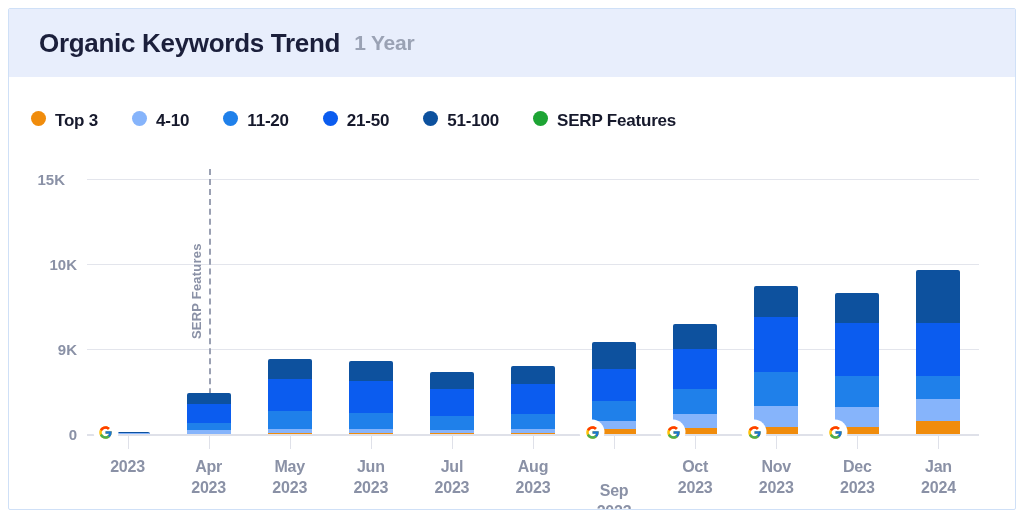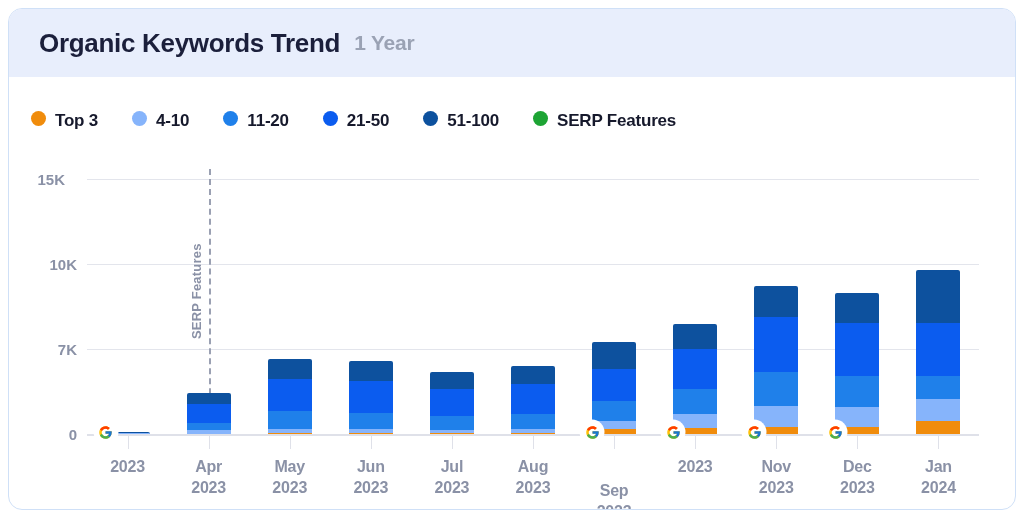--- a/index.html
+++ b/index.html
@@ -14,21 +14,21 @@
     overflow: hidden;
   }
   .card {
     position: absolute;
     left: 8px;
     top: 8px;
     width: 1008px;
     height: 502px;
     background: #ffffff;
     border: 1px solid #cfe0f7;
-    border-radius: 14px;
+    border-radius: 2px;
     box-sizing: border-box;
     overflow: hidden;
   }
   .card-header {
     position: absolute;
     left: 0;
     top: 0;
     width: 100%;
     height: 68px;
     background: #e8eefc;
@@ -198,21 +198,21 @@
         <span class="legend-label">SERP Features</span>
       </div>
     </div>
 
   <div class="plot" id="plot">
       <div class="gridline" style="top: 30px;"></div>
       <div class="y-label" style="top: 30px; right: 952px;">15K</div>
       <div class="gridline" style="top: 115px;"></div>
       <div class="y-label" style="top: 115px; right: 940px;">10K</div>
       <div class="gridline" style="top: 200px;"></div>
-      <div class="y-label" style="top: 200px; right: 940px;">7K</div>
+      <div class="y-label" style="top: 200px; right: 940px;">9K</div>
       <div class="gridline base" style="top: 285px;"></div>
       <div class="y-label" style="top: 285px; right: 940px;">0</div>
       <div class="serp-line" style="left: 199.636px; top: 20px; height: 265px;"></div>
       <div class="serp-text" style="left: 179.636px; top: 190px;">SERP Features</div>
       <div class="bar" title="Mar 2023" style="left: 96.5455px; top: 283px; height: 2px;">
         <div class="seg" style="background: rgb(240, 140, 12); height: 0.34px;"></div>
         <div class="seg" style="background: rgb(134, 180, 251); height: 0.34px;"></div>
         <div class="seg" style="background: rgb(31, 128, 234); height: 0.51px;"></div>
         <div class="seg" style="background: rgb(11, 92, 239); height: 0.34px;"></div>
         <div class="seg" style="background: rgb(13, 81, 158); height: 0.17px;"></div>
@@ -311,20 +311,21 @@
       </div>
       <div class="bar" title="Oct 2023" style="left: 664.182px; top: 174.5px; height: 110.5px;">
         <div class="seg" style="background: rgb(240, 140, 12); height: 5.95px;"></div>
         <div class="seg" style="background: rgb(134, 180, 251); height: 13.94px;"></div>
         <div class="seg" style="background: rgb(31, 128, 234); height: 24.99px;"></div>
         <div class="seg" style="background: rgb(11, 92, 239); height: 40.12px;"></div>
         <div class="seg" style="background: rgb(13, 81, 158); height: 25.5px;"></div>
       </div>
       <div class="tick" style="left: 686.182px; top: 287px;"></div>
       <div class="x-label" style="left: 631.182px; top: 307px;">
+        <div>Oct</div>
         <div>2023</div>
       </div>
       <div class="g-badge" style="left: 653.182px; top: 272px;">
         <svg width="15" height="15" viewBox="0 0 48 48">
           <path fill="#FFC107" d="M43.6 20.1H42V20H24v8h11.3C33.7 32.7 29.2 36 24 36c-6.6 0-12-5.4-12-12s5.4-12 12-12c3.1 0 5.9 1.2 8 3.1l5.7-5.7C34.1 6.1 29.3 4 24 4 13 4 4 13 4 24s9 20 20 20 20-9 20-20c0-1.3-.1-2.6-.4-3.9z"></path>
           <path fill="#FF3D00" d="M6.3 14.7l6.6 4.8C14.7 15.1 19 12 24 12c3.1 0 5.9 1.2 8 3.1l5.7-5.7C34.1 6.1 29.3 4 24 4 16.3 4 9.7 8.3 6.3 14.7z"></path>
           <path fill="#4CAF50" d="M24 44c5.2 0 9.9-2 13.4-5.2l-6.2-5.2C29.2 35.1 26.7 36 24 36c-5.2 0-9.6-3.3-11.3-7.9l-6.5 5C9.5 39.6 16.2 44 24 44z"></path>
           <path fill="#1976D2" d="M43.6 20.1H42V20H24v8h11.3c-.8 2.2-2.2 4.2-4.1 5.6l6.2 5.2C37 39.2 44 34 44 24c0-1.3-.1-2.6-.4-3.9z"></path>
         </svg>
       </div>

